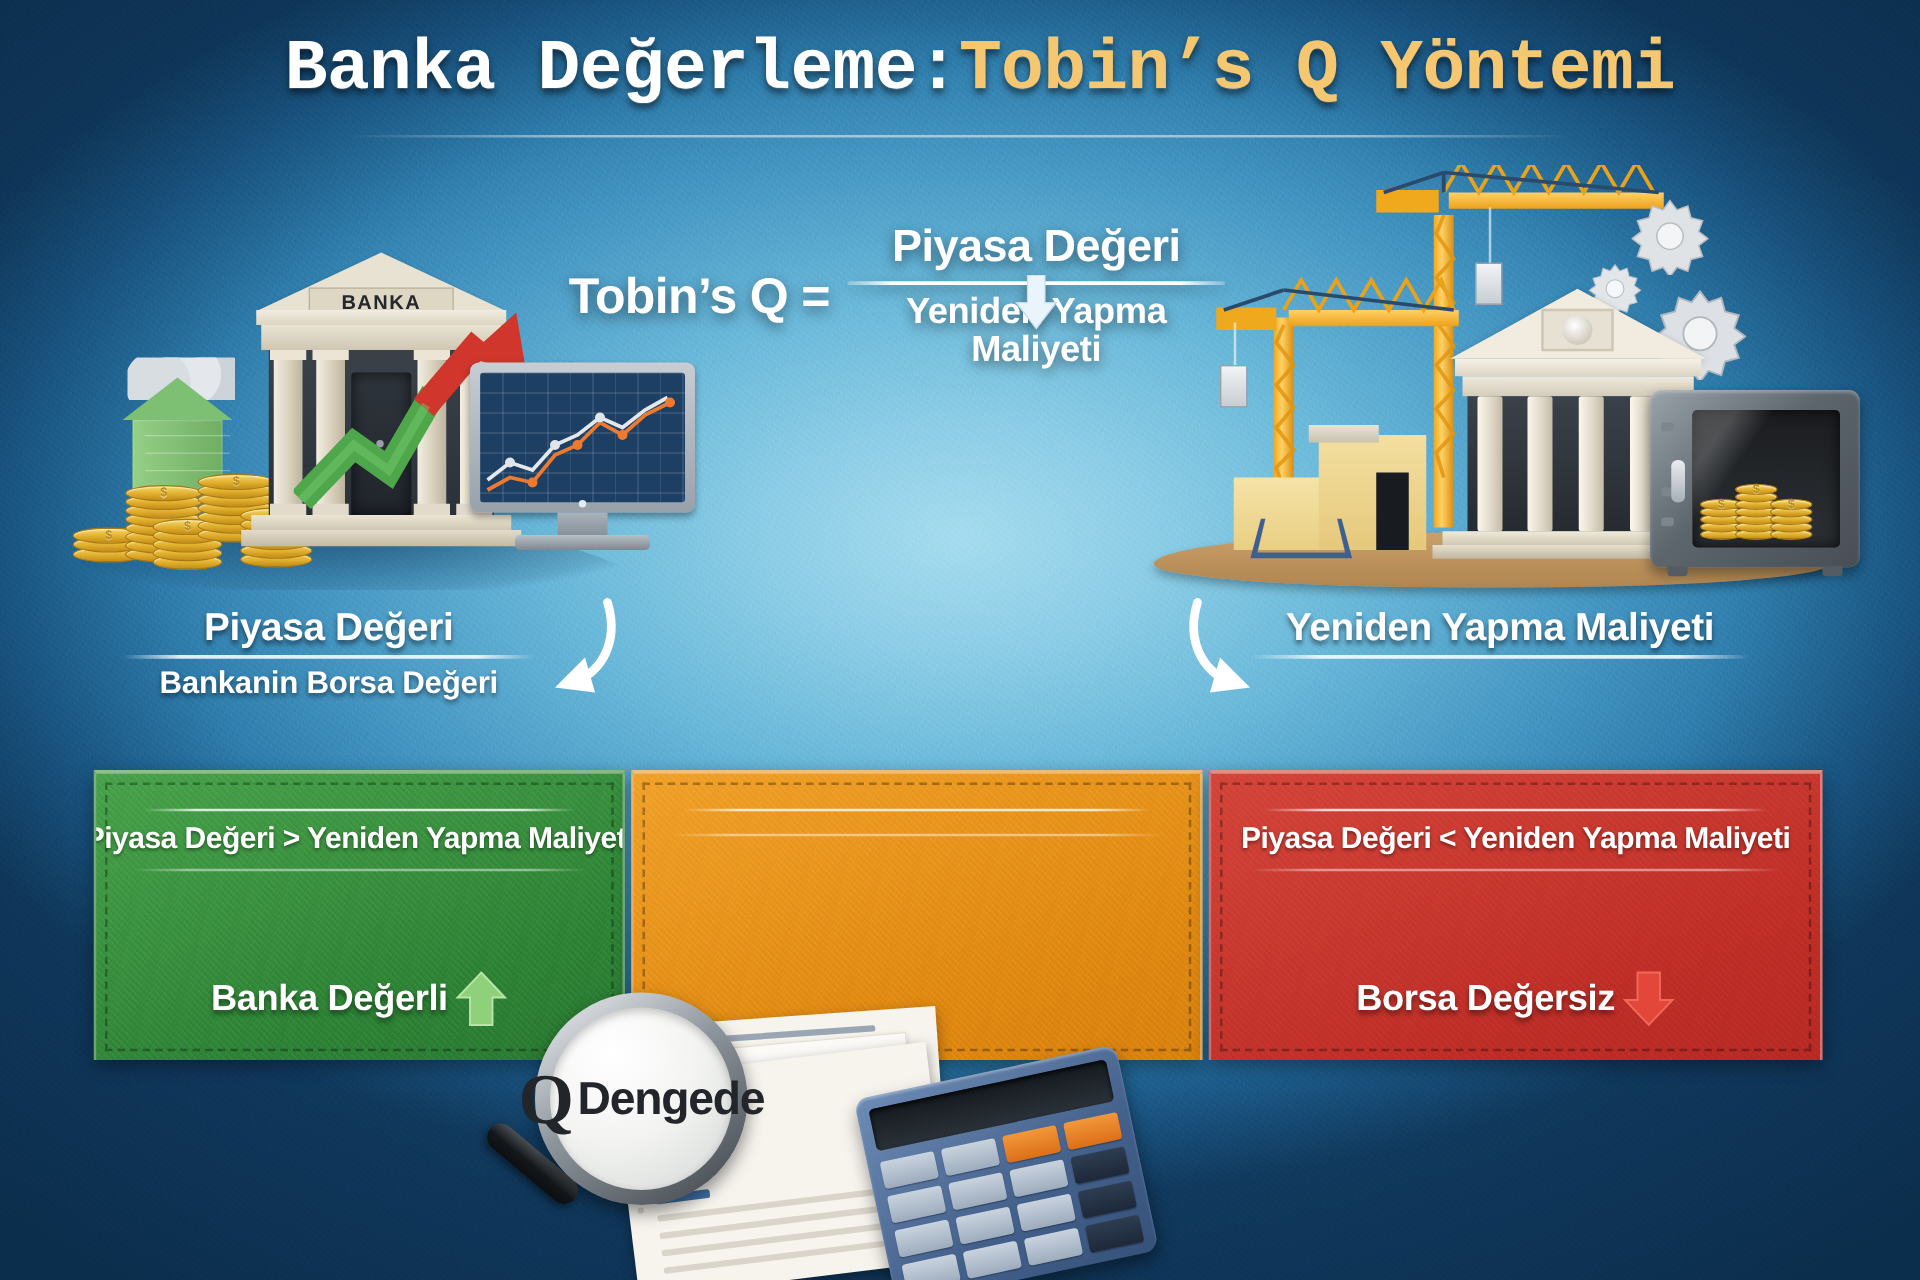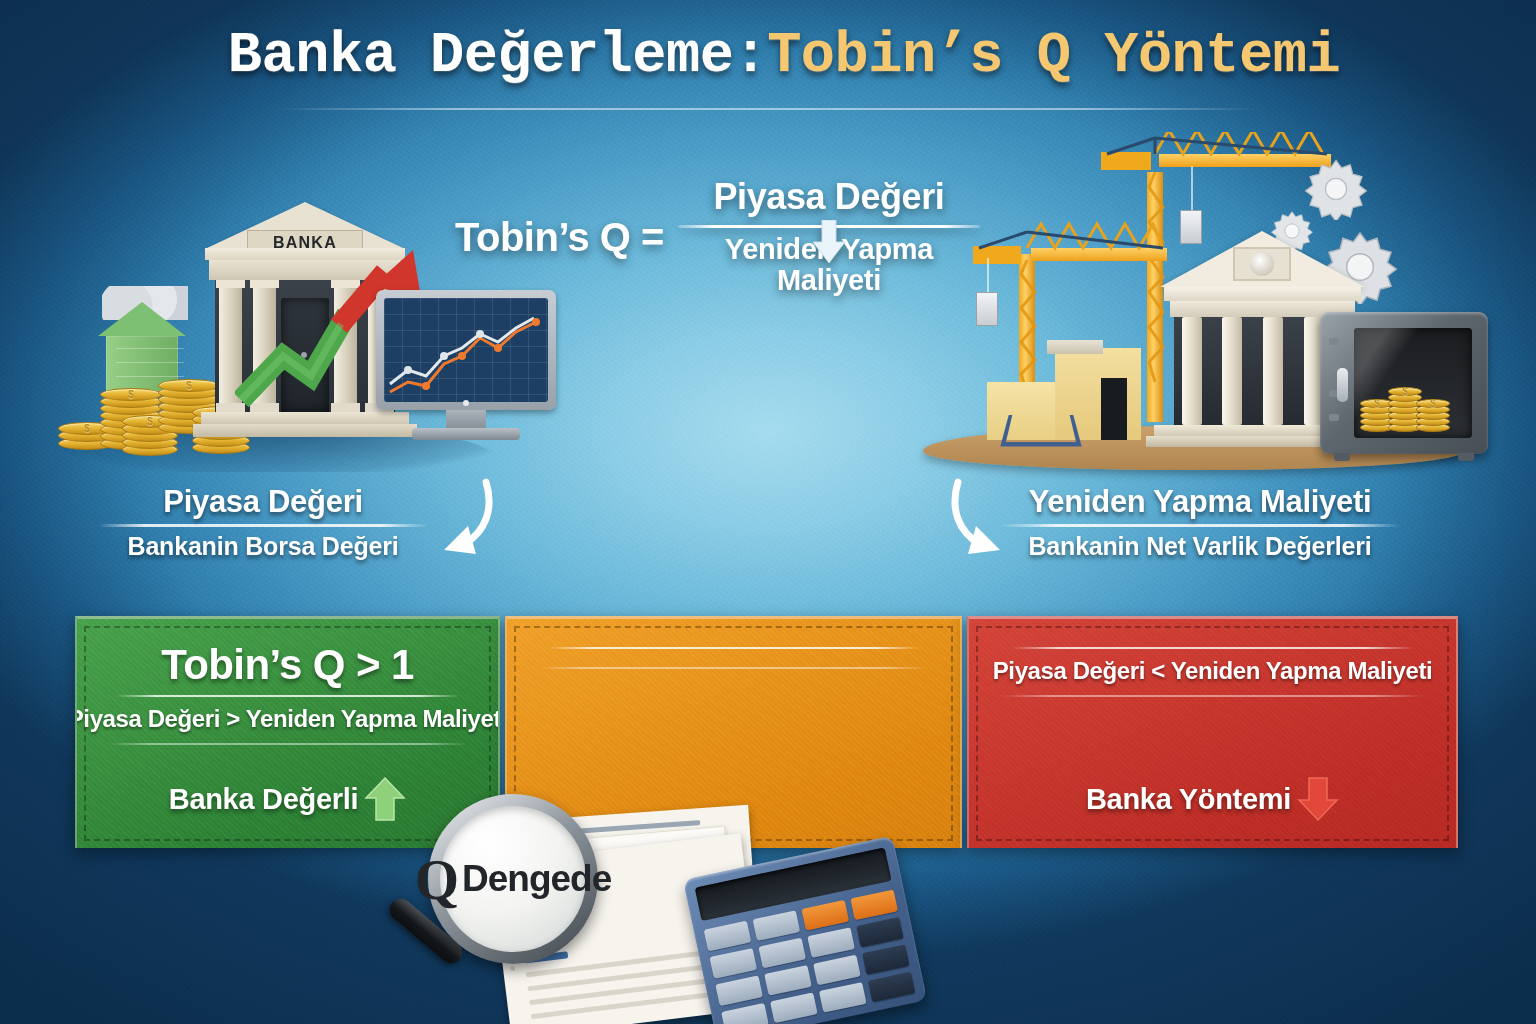--- a/index.html
+++ b/index.html
@@ -637,33 +637,31 @@
   <div class="cap-sub">Bankanin Borsa Değeri</div>
 </div>
 <svg class="cap-arrow" id="cap-arrow-left" viewBox="0 0 74 80">
   <path d="M62 4 C70 30 62 54 40 66" fill="none" stroke="#ffffff" stroke-width="7" stroke-linecap="round"></path>
   <polygon points="44,48 20,72 52,76" fill="#ffffff"></polygon>
 </svg>
 
 <div class="caption" id="caption-right">
   <div class="cap-top">Yeniden Yapma Maliyeti</div>
   <div class="cap-rule"></div>
-  <div class="cap-sub">Bankanin Net Varlik Değerleri</div>
 </div>
 <svg class="cap-arrow" id="cap-arrow-right" viewBox="0 0 74 80">
   <path d="M12 4 C4 30 12 54 34 66" fill="none" stroke="#ffffff" stroke-width="7" stroke-linecap="round"></path>
   <polygon points="30,48 54,72 22,76" fill="#ffffff"></polygon>
 </svg>
 
 <div id="panels">
 
   <div class="panel" id="panel-green">
     <div class="noise"></div>
       <div class="dash"></div>
-    <div class="p-title">Tobin’s Q &gt; 1</div>
     <div class="p-rule"></div>
     <div class="p-sub">Piyasa Değeri &gt; Yeniden Yapma Maliyeti</div>
     <div class="p-rule2"></div>
     <div class="p-foot">
       <span class="p-foot-label">Banka Değerli</span>
       <svg class="p-ico" viewBox="0 0 42 46">
         <polygon points="21,2 40,22 30,22 30,44 12,44 12,22 2,22" fill="#8fd07a" stroke="#b9e6a8" stroke-width="1.5"></polygon>
       </svg>
     </div>
   </div>
@@ -675,21 +673,21 @@
     <div class="p-rule2"></div>
   </div>
 
   <div class="panel" id="panel-red">
     <div class="noise"></div>
       <div class="dash"></div>
     <div class="p-rule"></div>
     <div class="p-sub">Piyasa Değeri &lt; Yeniden Yapma Maliyeti</div>
     <div class="p-rule2"></div>
     <div class="p-foot">
-      <span class="p-foot-label">Banka Yöntemi</span>
+      <span class="p-foot-label">Borsa Değersiz</span>
       <svg class="p-ico" viewBox="0 0 42 46">
         <polygon points="12,2 30,2 30,24 40,24 21,44 2,24 12,24" fill="#e2473a" stroke="#ef6a58" stroke-width="1.5"></polygon>
       </svg>
     </div>
   </div>
 </div>
 
 <div id="bottom-cluster">
 
   <div class="doc" id="doc-back">

